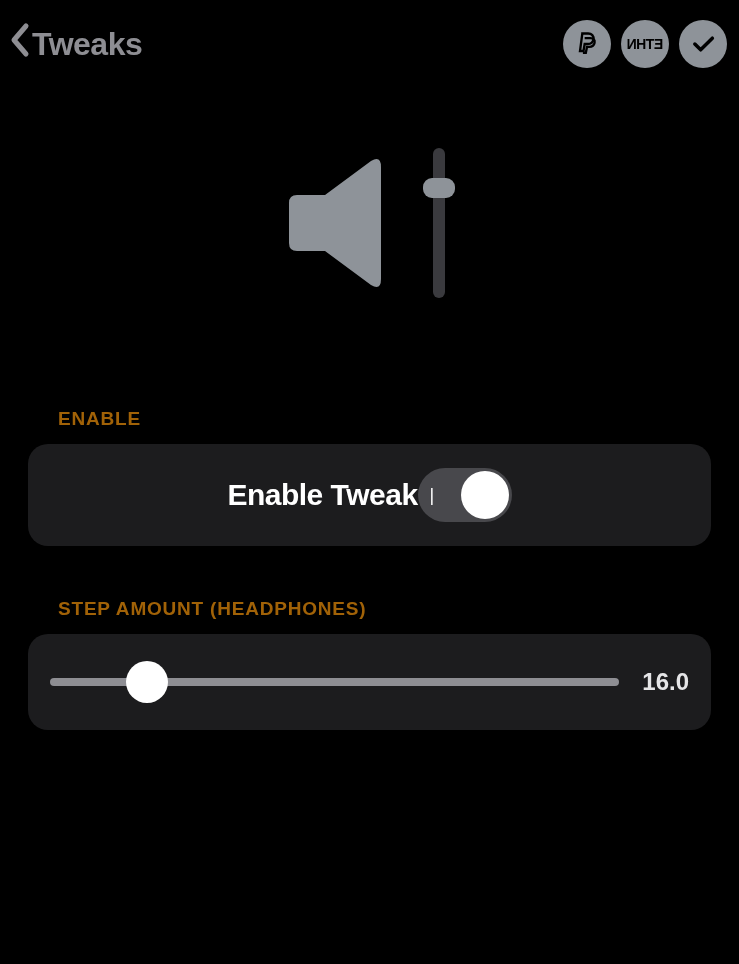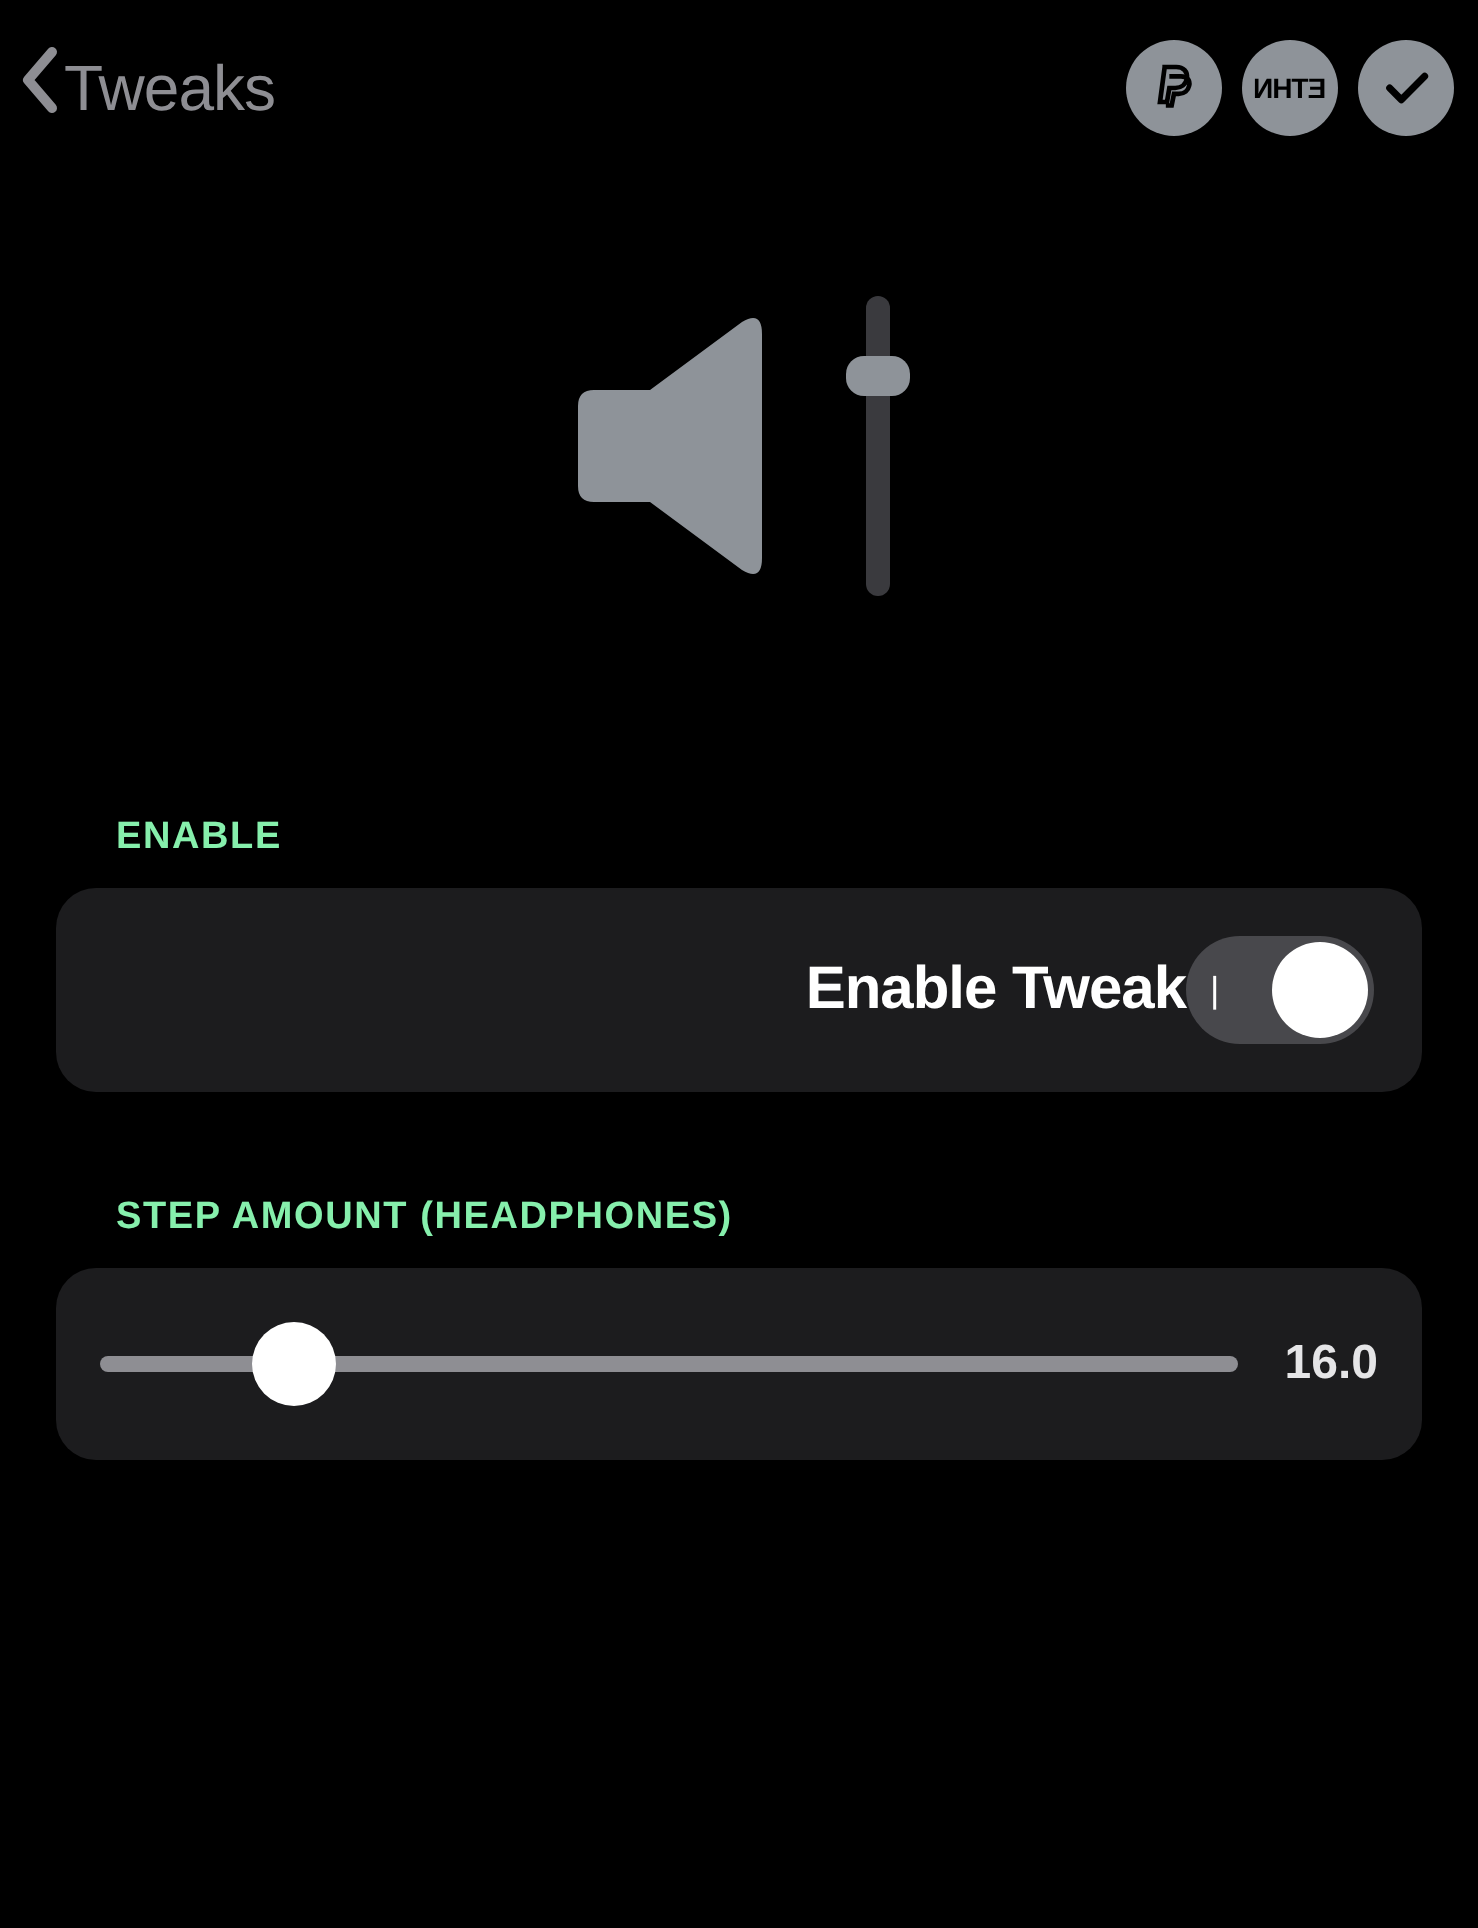--- a/index.html
+++ b/index.html
@@ -26,21 +26,21 @@
       cursor: pointer;
     }
     .back-chevron {
       color: #8e8e93;
       font-size: 34px;
       font-weight: 600;
     }
     .back-title {
       color: #8e8e93;
       font-size: 32px;
-      font-weight: 400;
+      font-weight: 700;
       margin-left: 2px;
       letter-spacing: -0.5px;
     }
     .header-icons {
       display: flex;
       gap: 10px;
       align-items: center;
     }
     .circ-icon {
       width: 48px;
@@ -71,37 +71,37 @@
     }
     .volume-icon {
       display: flex;
       align-items: center;
       gap: 18px;
     }
     .content {
       padding: 0 28px;
     }
     .section-header {
-      color: #86efac;
+      color: #a16207;
       font-size: 19px;
       font-weight: 700;
       letter-spacing: 0.8px;
       margin-bottom: 14px;
       padding-left: 30px;
     }
     .card {
       background: #1c1c1e;
       border-radius: 20px;
       padding: 24px 24px;
       margin-bottom: 52px;
     }
     .toggle-row {
       display: flex;
       align-items: center;
-      justify-content: flex-end;
+      justify-content: center;
     }
     .toggle-label {
       color: #ffffff;
       font-size: 30px;
       font-weight: 700;
       letter-spacing: -0.5px;
     }
     .switch {
       width: 94px;
       height: 54px;

